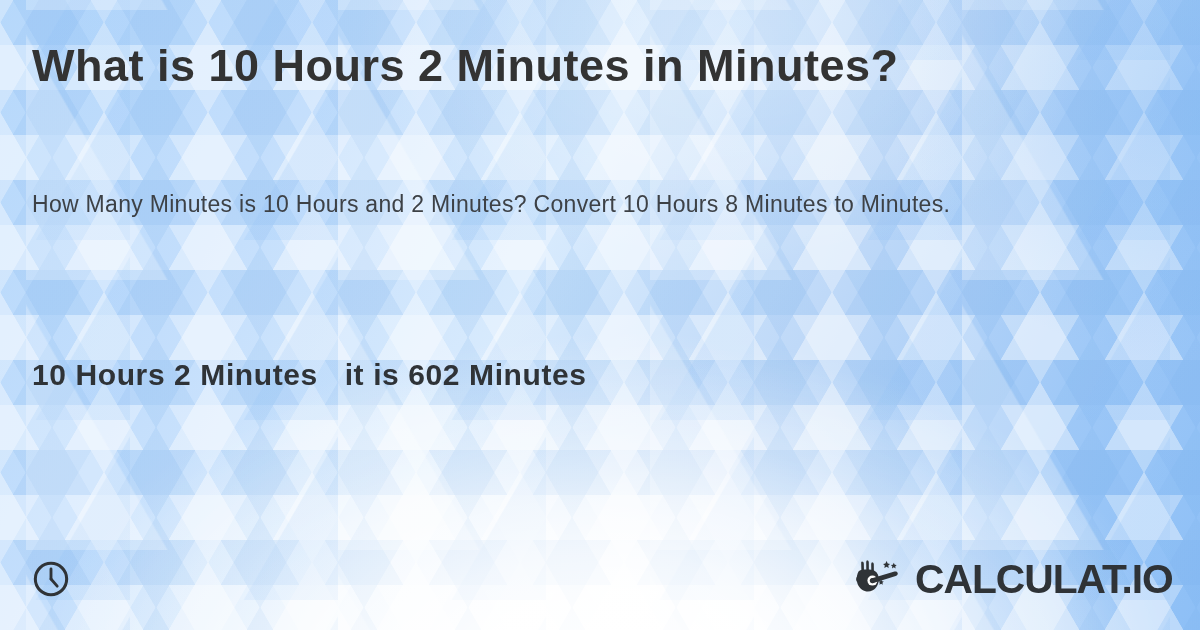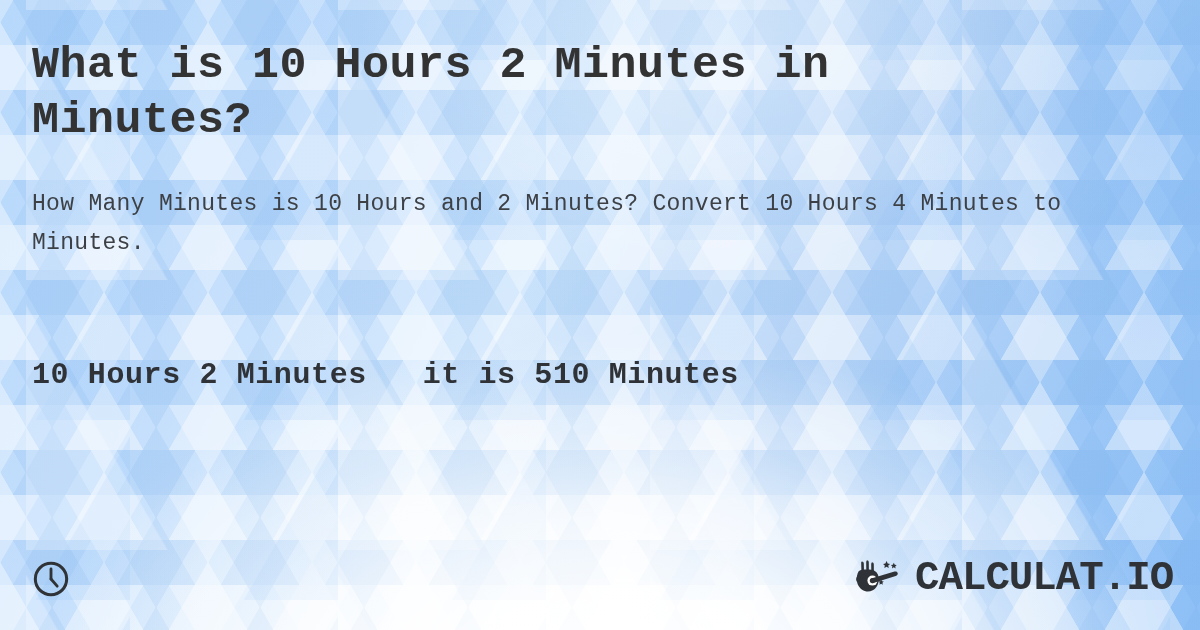--- a/index.html
+++ b/index.html
@@ -7,21 +7,21 @@
     margin: 0;
     padding: 0;
     background: #ffffff;
   }
 
   #card {
     position: relative;
     width: 1200px;
     height: 630px;
     overflow: hidden;
-    font-family: Liberation Mono, monospace;
+    font-family: Liberation Sans, sans-serif;
     background: #cfe4fb;
   }
 
   
   .bg-layer {
     position: absolute;
     inset: 0;
     pointer-events: none;
   }
 
@@ -205,23 +205,23 @@
   <div class="bg-layer bg-base"></div>
   <div class="bg-layer bg-tri-a"></div>
   <div class="bg-layer bg-tri-b"></div>
   <div class="bg-layer bg-facets"></div>
   <div class="bg-layer bg-wash"></div>
 
   <div class="content">
 
     <h1 class="headline">What is 10 Hours 2 Minutes in Minutes?</h1>
 
-    <p class="subhead">How Many Minutes is 10 Hours and 2 Minutes? Convert 10 Hours 4 Minutes to Minutes.</p>
-
-    <p class="result">10 Hours 2 Minutes   it is 510 Minutes</p>
+    <p class="subhead">How Many Minutes is 10 Hours and 2 Minutes? Convert 10 Hours 8 Minutes to Minutes.</p>
+
+    <p class="result">10 Hours 2 Minutes   it is 602 Minutes</p>
 
     <div class="footer">
 
       <div class="footer-left">
         <span>
           <svg class="clock-icon" viewBox="0 0 40 40" aria-hidden="true">
             <circle cx="20" cy="20" r="16.5" fill="none" stroke="#2f3337" stroke-width="3.2"></circle>
             <line x1="20" y1="20" x2="20" y2="9.5" stroke="#2f3337" stroke-width="3" stroke-linecap="round"></line>
             <line x1="20" y1="20" x2="26.5" y2="27.5" stroke="#2f3337" stroke-width="3" stroke-linecap="round"></line>
           </svg>

